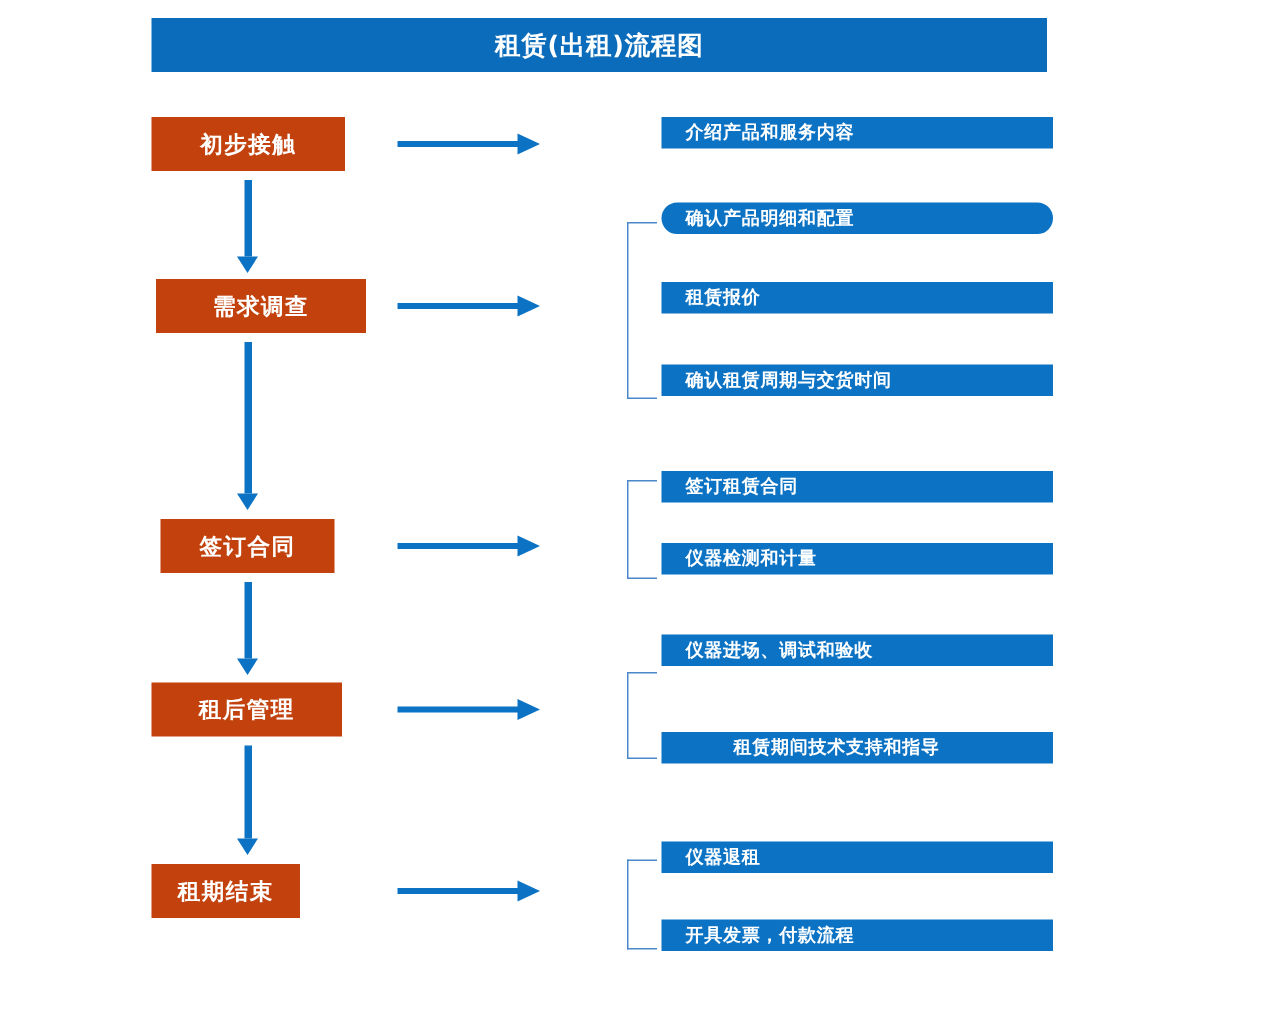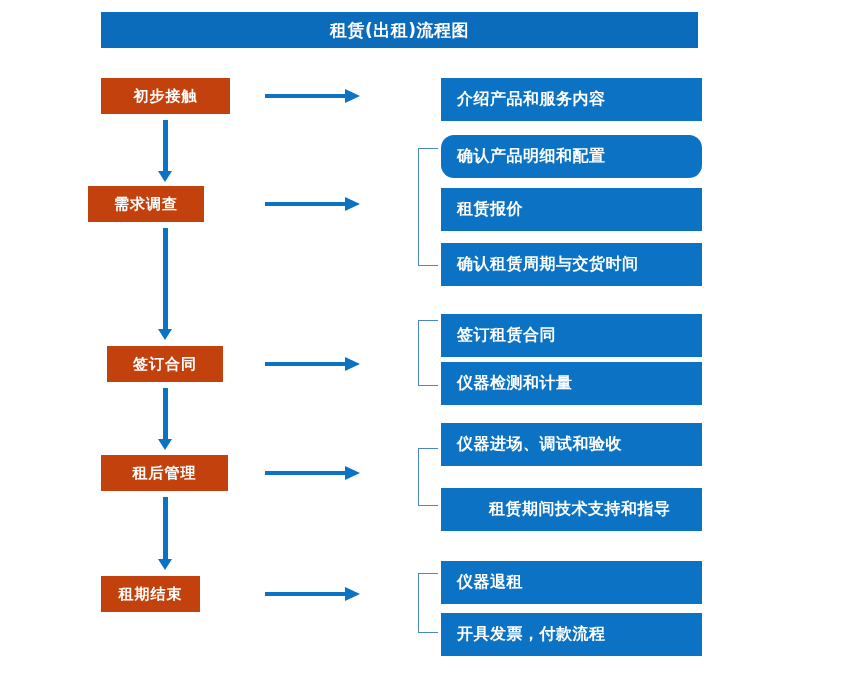--- a/index.html
+++ b/index.html
@@ -48,24 +48,24 @@
     align-items: center;
     justify-content: center;
     letter-spacing: 1px;
     height: 36px;
   }
   
   .detail-box {
     position: absolute;
     left: 441px;
     width: 261px;
-    height: 43px;
+    height: 21px;
     background: #0b72c4;
     color: #ffffff;
-    font-size: 16px;
+    font-size: 12px;
     font-weight: bold;
     display: flex;
     align-items: center;
     padding-left: 16px;
     box-sizing: border-box;
     letter-spacing: 0.5px;
   }
   
   .h-arrow {
     position: absolute;
@@ -125,21 +125,21 @@
   }
 </style>
 </head>
 <body>
 
 <div id="canvas">
 
   <div class="title-bar">租赁(出租)流程图</div>
 
   <div class="stage-box" style="left:101px; top:78px;  width:129px;">初步接触</div>
-  <div class="stage-box" style="left:88px; top:186px; width:116px;">需求调查</div>
+  <div class="stage-box" style="left:104px; top:186px; width:140px;">需求调查</div>
   <div class="stage-box" style="left:107px; top:346px; width:116px;">签订合同</div>
   <div class="stage-box" style="left:101px; top:455px; width:127px;">租后管理</div>
   <div class="stage-box" style="left:101px; top:576px; width:99px;">租期结束</div>
 
   <div class="h-arrow" style="top:89px;">
     <div class="shaft"></div>
     <div class="head"></div>
   </div>
   <div class="h-arrow" style="top:197px;">
     <div class="shaft"></div>

